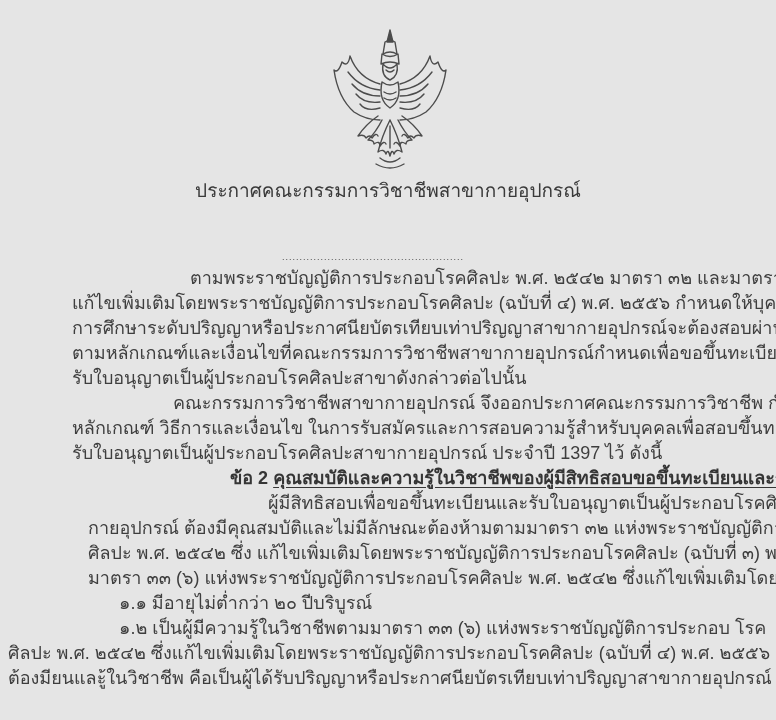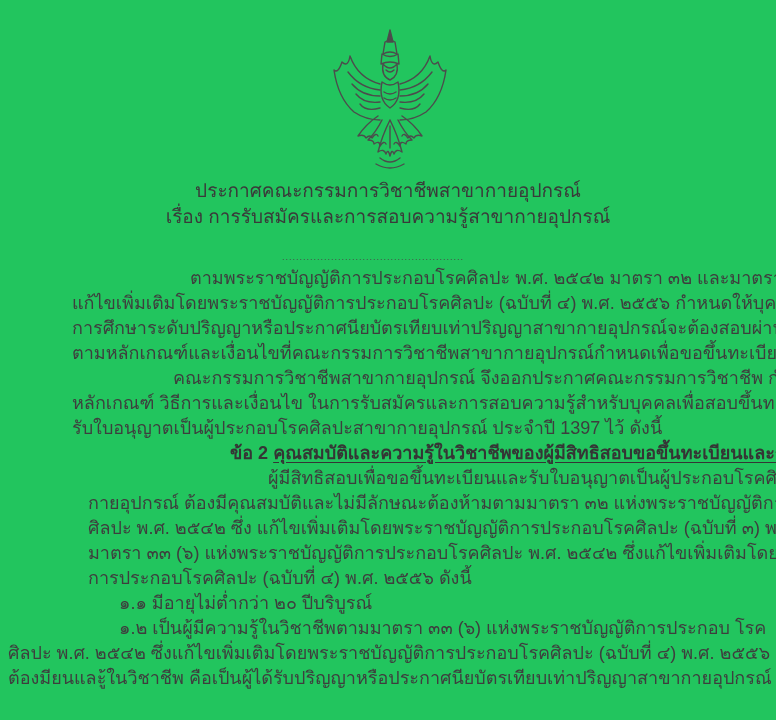--- a/index.html
+++ b/index.html
@@ -1,20 +1,20 @@
 <!DOCTYPE html>
 <html><head>
 <meta charset="utf-8">
 <style>
   html,body{margin:0;padding:0;}
   body{
     width:776px;height:720px;overflow:hidden;background:#ffffff;
     font-family:"Liberation Sans",sans-serif;color:#3d3d3d;
   }
-  .page{position:relative;width:776px;height:720px;background:#22c55e;}
+  .page{position:relative;width:776px;height:720px;background:#e5e5e5;}
   .emblem{
     position:absolute;left:328px;top:28px;width:124px;height:146px;
   }
   .title-block{
     position:absolute;top:178px;left:0;width:776px;text-align:center;
   }
   .title-line{
     font-size:19px;line-height:26px;white-space:nowrap;color:#3a3a3a;
   }
   .dotted-divider{
@@ -78,42 +78,41 @@
 
       <path d="M62 92 Q54 108 50 124 Q56 120 58 126 Q60 120 62 128 Q64 120 66 126 Q68 120 74 124 Q70 108 62 92"></path>
       <path d="M62 98 L62 120"></path>
       <path d="M52 130 Q62 138 72 130"></path>
       <path d="M48 136 Q62 144 76 136"></path>
     </g>
   </svg>
 
   <div class="title-block">
     <div class="title-line">ประกาศคณะกรรมการวิชาชีพสาขากายอุปกรณ์</div>
-    <div class="title-line">เรื่อง  การรับสมัครและการสอบความรู้สาขากายอุปกรณ์</div>
   </div>
 
   <div class="dotted-divider">......................................................</div>
 
   <div class="body-block">
     <div class="bline iPara1">ตามพระราชบัญญัติการประกอบโรคศิลปะ พ.ศ. ๒๕๔๒ มาตรา ๓๒ และมาตรา ๓๓ (๖) ซึ่ง</div>
     <div class="bline iWrapTop">แก้ไขเพิ่มเติมโดยพระราชบัญญัติการประกอบโรคศิลปะ (ฉบับที่ ๔) พ.ศ. ๒๕๕๖ กำหนดให้บุคคลที่สำเร็จ</div>
     <div class="bline iWrapTop">การศึกษาระดับปริญญาหรือประกาศนียบัตรเทียบเท่าปริญญาสาขากายอุปกรณ์จะต้องสอบผ่านความรู้</div>
     <div class="bline iWrapTop">ตามหลักเกณฑ์และเงื่อนไขที่คณะกรรมการวิชาชีพสาขากายอุปกรณ์กำหนดเพื่อขอขึ้นทะเบียนและ</div>
+    <div class="bline iWrapTop">รับใบอนุญาตเป็นผู้ประกอบโรคศิลปะสาขาดังกล่าวต่อไปนั้น</div>
 
     <div class="bline iPara2">คณะกรรมการวิชาชีพสาขากายอุปกรณ์ จึงออกประกาศคณะกรรมการวิชาชีพ กำหนด</div>
     <div class="bline iWrapTop">หลักเกณฑ์ วิธีการและเงื่อนไข ในการรับสมัครและการสอบความรู้สำหรับบุคคลเพื่อสอบขึ้นทะเบียนและ</div>
     <div class="bline iWrapTop">รับใบอนุญาตเป็นผู้ประกอบโรคศิลปะสาขากายอุปกรณ์ ประจำปี 1397 ไว้ ดังนี้</div>
 
     <div class="bline iHeading bold"><span>ข้อ 2 </span><span class="underline">คุณสมบัติและความรู้ในวิชาชีพของผู้มีสิทธิสอบขอขึ้นทะเบียนและรับใบอนุญาตฯ</span></div>
 
     <div class="bline iPara3First">ผู้มีสิทธิสอบเพื่อขอขึ้นทะเบียนและรับใบอนุญาตเป็นผู้ประกอบโรคศิลปะสาขา</div>
     <div class="bline iWrapMid">กายอุปกรณ์  ต้องมีคุณสมบัติและไม่มีลักษณะต้องห้ามตามมาตรา ๓๒ แห่งพระราชบัญญัติการประกอบโรค</div>
     <div class="bline iWrapMid">ศิลปะ พ.ศ. ๒๕๔๒ ซึ่ง แก้ไขเพิ่มเติมโดยพระราชบัญญัติการประกอบโรคศิลปะ (ฉบับที่ ๓) พ.ศ. ๒๕๕๐  และ</div>
     <div class="bline iWrapMid">มาตรา  ๓๓ (๖) แห่งพระราชบัญญัติการประกอบโรคศิลปะ พ.ศ. ๒๕๔๒ ซึ่งแก้ไขเพิ่มเติมโดยพระราชบัญญัติ</div>
-    <div class="bline iWrapMid">การประกอบโรคศิลปะ (ฉบับที่ ๔) พ.ศ. ๒๕๕๖ ดังนี้</div>
 
     <div class="bline iItem">๑.๑ มีอายุไม่ต่ำกว่า ๒๐ ปีบริบูรณ์</div>
 
     <div class="bline iItem">๑.๒ เป็นผู้มีความรู้ในวิชาชีพตามมาตรา ๓๓ (๖) แห่งพระราชบัญญัติการประกอบ โรค</div>
     <div class="bline iWrapBottom">ศิลปะ พ.ศ. ๒๕๔๒ ซึ่งแก้ไขเพิ่มเติมโดยพระราชบัญญัติการประกอบโรคศิลปะ (ฉบับที่ ๔) พ.ศ. ๒๕๕๖ ดังนี้</div>
     <div class="bline iWrapBottom">ต้องมียนและู้ในวิชาชีพ คือเป็นผู้ได้รับปริญญาหรือประกาศนียบัตรเทียบเท่าปริญญาสาขากายอุปกรณ์</div>
   </div>
 
 </div>
 

